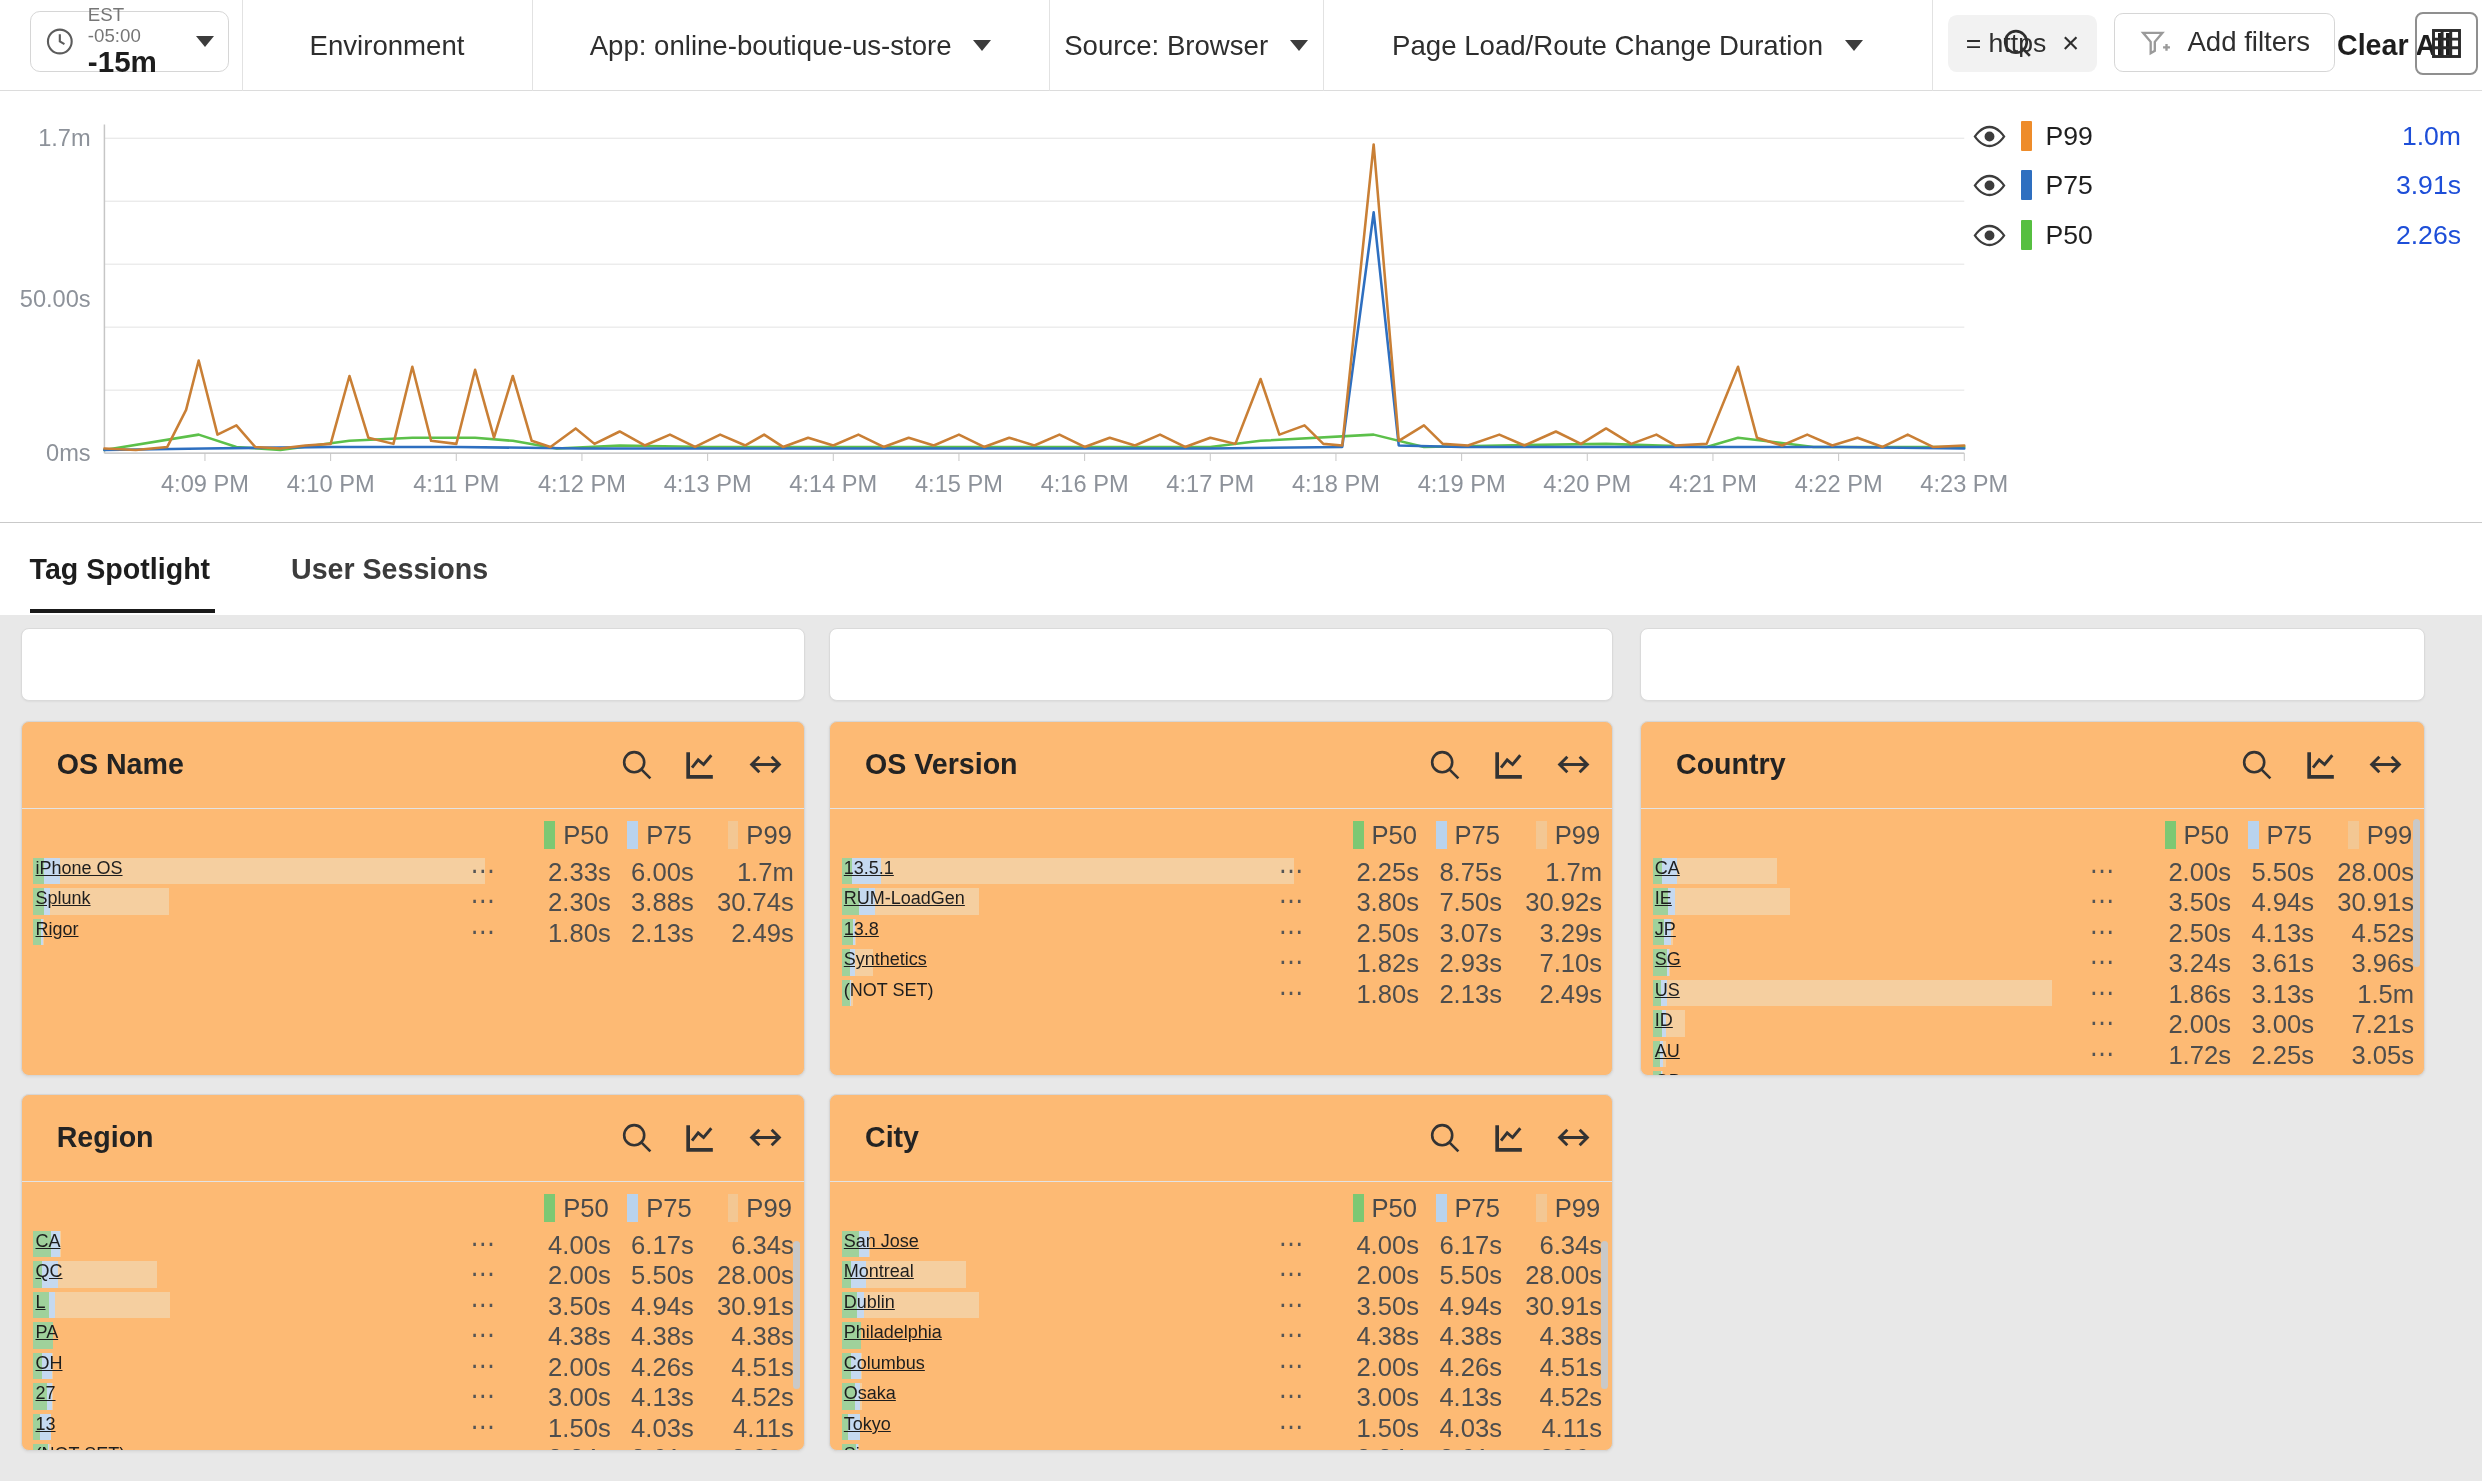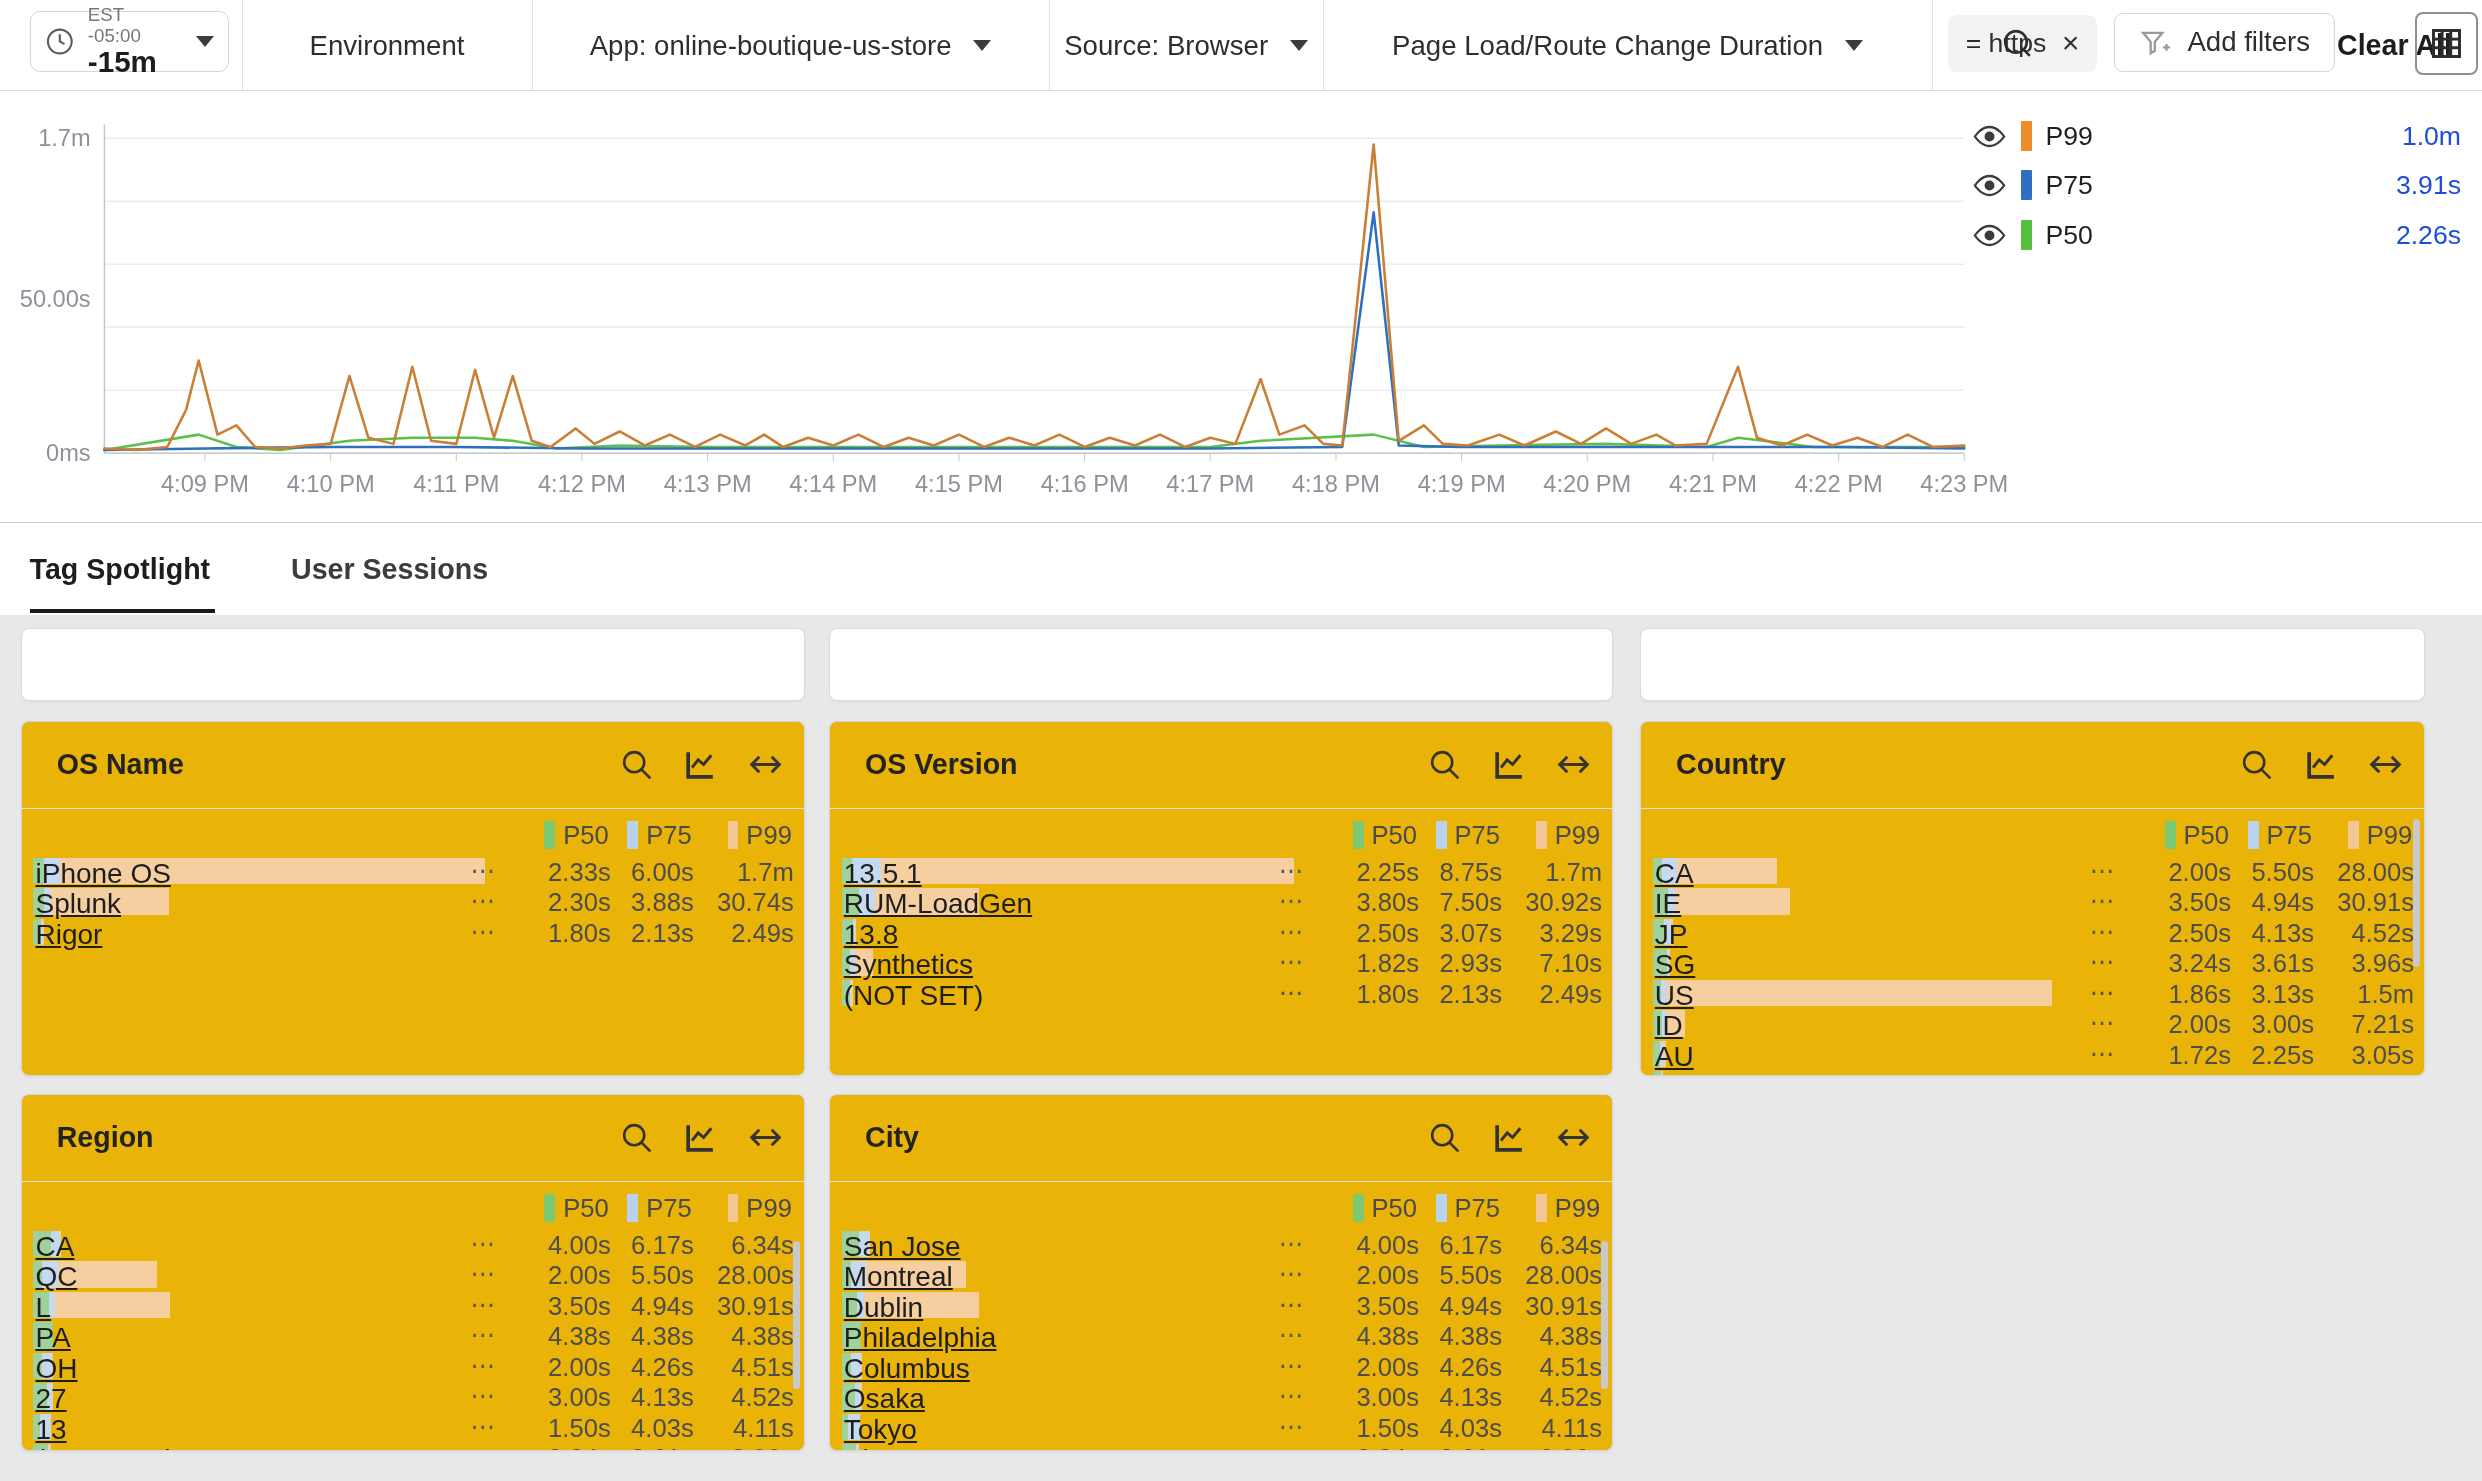--- a/index.html
+++ b/index.html
@@ -33,33 +33,33 @@
   .tabbar { position:absolute; left:0; top:523px; width:2482px; height:92px; background:#fff; }
   .tab { position:absolute; top:0; height:92px; display:flex; align-items:center; font-size:28.6px; cursor:pointer; }
   .tab.active { font-weight:700; color:#1d1d1d; }
   .tab.inactive { font-weight:600; color:#3c3c3c; }
   .tab-underline { position:absolute; left:29.6px; top:86px; width:185px; height:3.9px; background:#1a1a1a; }
 
   
   .content { position:absolute; left:0; top:615px; width:2482px; height:867px; background:#e8e8e8; }
   .emptybox { position:absolute; top:12.8px; height:73px; background:#fff; border:1px solid #dadada; border-radius:7.9px; box-shadow:0 1px 2px rgba(0,0,0,0.05); }
 
-  .card { position:absolute; background:#eab308; border:1px solid #d6d6d6; border-radius:7.9px; box-shadow:0 1px 3px rgba(0,0,0,0.07); overflow:hidden; }
+  .card { position:absolute; background:#fdba74; border:1px solid #d6d6d6; border-radius:7.9px; box-shadow:0 1px 3px rgba(0,0,0,0.07); overflow:hidden; }
   .card-header { position:relative; height:87px; border-bottom:1px solid #e3e3e3; }
   .card-title { position:absolute; left:35px; top:25.6px; font-size:28.6px; font-weight:700; color:#232323; }
   .card-icons { position:absolute; right:19.7px; top:23.6px; display:flex; gap:27.6px; align-items:center; }
   .cicon { width:37px; height:37px; cursor:pointer; }
   .card-body { position:relative; height:calc(100% - 87px); overflow:hidden; }
   .card-legend { position:relative; height:39px; margin-top:7.9px; }
   .cl-item { position:absolute; top:3.9px; display:flex; align-items:center; gap:7.9px; font-size:25.6px; color:#4a4a4a; }
   .cl-swatch { width:10.8px; height:27.6px; }
   .rows { position:relative; }
   .trow { position:relative; height:30.5px; }
   .bar { position:absolute; left:11.8px; top:2px; height:26.6px; }
-  .trow .lbl { position:absolute; left:13.8px; top:2px; font-size:28px; color:#1e1e1e; text-decoration:underline; white-space:nowrap; z-index:2; cursor:pointer; }
+  .trow .lbl { position:absolute; left:13.8px; top:2px; font-size:18px; color:#1e1e1e; text-decoration:underline; white-space:nowrap; z-index:2; cursor:pointer; }
   .trow .lbl.nolink { text-decoration:none; cursor:default; }
   .trow .more { position:absolute; left:445px; top:0px; width:33px; text-align:center; font-size:24.6px; color:#555; letter-spacing:1px; cursor:pointer; }
   .trow .val { position:absolute; top:2px; font-size:25.6px; color:#4d4d4d; text-align:right; }
   .trow .v1 { right:193px; width:118px; }
   .trow .v2 { right:110px; width:108px; }
   .trow .v3 { right:9.9px; width:118px; }
   .scroll-thumb { position:absolute; right:3.9px; width:6.9px; background:#c9c9c9; border-radius:3.9px; }
 
   svg text { font-family:"Liberation Sans", sans-serif; }
 </style>

